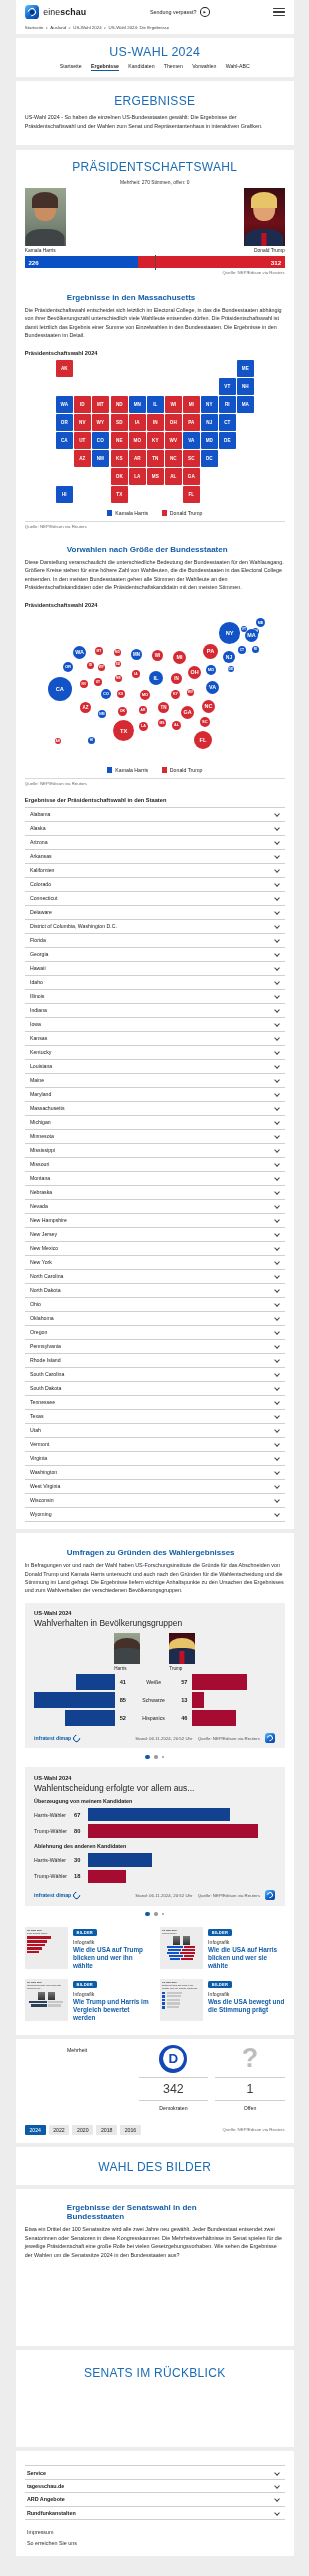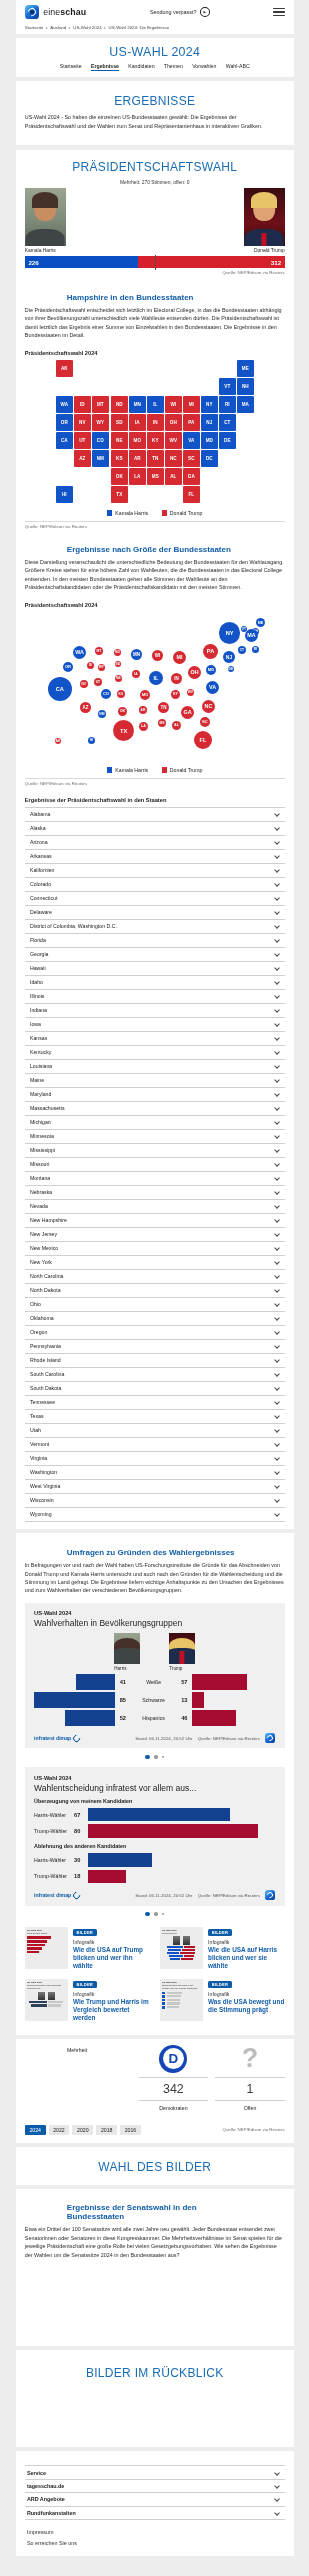--- a/index.html
+++ b/index.html
@@ -228,21 +228,21 @@
         <span>226</span>
       </div>
     <div class="ev-red">
         <span>312</span>
       </div>
     <div class="maj-mark" style="left: 50.1859%;"></div>
   </div>
   <div class="src src-r">Quelle: NEP/Edison via Reuters</div>
 
   <div style="margin-top:17.5px;">
-    <h3 class="sub-h indent">Hampshire in den Bundesstaaten</h3>
+    <h3 class="sub-h indent">Ergebnisse in den Massachusetts</h3>
     <p class="body-p indent">Die Präsidentschaftswahl entscheidet sich letztlich im Electoral College, in das die Bundesstaaten abhängig von ihrer Bevölkerungszahl unterschiedlich viele Wahlleute entsenden dürfen. Die Präsidentschaftswahl ist damit letztlich das Ergebnis einer Summe von Einzelwahlen in den Bundesstaaten. Die Ergebnisse in den Bundesstaaten im Detail.</p>
   </div>
   <div class="chart-label">Präsidentschaftswahl 2024</div>
   <div class="tilemap" id="choropleth">
       <div class="tile rep" style="left: 31px; top: 1px;">AK</div>
       <div class="tile dem" style="left: 212px; top: 1px;">ME</div>
       <div class="tile dem" style="left: 194px; top: 19px;">VT</div>
       <div class="tile dem" style="left: 212px; top: 19px;">NH</div>
       <div class="tile dem" style="left: 31px; top: 37px;">WA</div>
       <div class="tile rep" style="left: 49px; top: 37px;">ID</div>
@@ -299,21 +299,21 @@
       </span>
     <span class="it">
         <span class="lsq rep"></span>
         <span>Donald Trump</span>
       </span>
   </div>
   <div class="divider"></div>
   <div class="src">Quelle: NEP/Edison via Reuters</div>
 
   <div style="margin-top:15.5px;">
-    <h3 class="sub-h indent">Ergebnisse nach Größe der Bundesstaaten</h3>
+    <h3 class="sub-h indent">Vorwahlen nach Größe der Bundesstaaten</h3>
     <p class="body-p indent">Diese Darstellung veranschaulicht die unterschiedliche Bedeutung der Bundesstaaten für den Wahlausgang. Größere Kreise stehen für eine höhere Zahl von Wahlleuten, die die Bundesstaaten in das Electoral College entsenden. In den meisten Bundesstaaten gehen alle Stimmen der Wahlleute an den Präsidentschaftskandidaten oder die Präsidentschaftskandidatin mit den meisten Stimmen.</p>
   </div>
   <div class="chart-label">Präsidentschaftswahl 2024</div>
   <div class="bubblemap" id="bubblemap">
       <div class="bubble dem" style="left: 231px; top: 7.2px; width: 9.3px; height: 9.3px; font-size: 3.7px;">ME</div>
       <div class="bubble dem" style="left: 216px; top: 15.5px; width: 6.2px; height: 6.2px; font-size: 3.3px;">VT</div>
       <div class="bubble dem" style="left: 227px; top: 17px; width: 7.2px; height: 7.2px; font-size: 3.3px;">NH</div>
       <div class="bubble dem" style="left: 194px; top: 11.3px; width: 21.6px; height: 21.6px; font-size: 5.7px;">NY</div>
       <div class="bubble dem" style="left: 220px; top: 18px; width: 13.4px; height: 13.4px; font-size: 5.4px;">MA</div>
       <div class="bubble dem" style="left: 48px; top: 35px; width: 13.4px; height: 13.4px; font-size: 5.4px;">WA</div>
@@ -655,21 +655,21 @@
     </div>
   </div>
   <div class="dots">
       <span class="dot d1"></span>
       <span class="dot d2"></span>
       <span class="dot d3"></span>
     </div>
 
   <div class="gcard">
     <div class="g-kicker">US-Wahl 2024</div>
-    <div class="g-title">Wahlentscheidung infratest vor allem aus...</div>
+    <div class="g-title">Wahlentscheidung erfolgte vor allem aus...</div>
     <div>
         <div class="rg-h">Überzeugung von meinem Kandidaten</div>
         <div class="rrow">
           <div class="rlab">Harris-Wähler</div>
           <div class="rnum">67</div>
           <div class="rbar dem" style="width: 142px;"></div>
         </div>
         <div class="rrow">
           <div class="rlab">Trump-Wähler</div>
           <div class="rnum">80</div>
@@ -839,21 +839,21 @@
 </div>
 <div class="card pad">
   <div style="margin-top:7.2px;">
     <h3 class="sub-h indent">Ergebnisse der Senatswahl in den Bundesstaaten</h3>
     <p class="body-p indent">Etwa ein Drittel der 100 Senatssitze wird alle zwei Jahre neu gewählt. Jeder Bundesstaat entsendet zwei Senatorinnen oder Senatoren in diese Kongresskammer. Die Mehrheitsverhältnisse im Senat spielen für die jeweilige Präsidentschaft eine große Rolle bei vielen Gesetzgebungsvorhaben. Wie sehen die Ergebnisse der Wahlen um die Senatssitze 2024 in den Bundesstaaten aus?</p>
   </div>
   <div class="empty-tall"></div>
 </div>
 
 <div class="card">
-  <h2 class="sec-title" style="padding-top:15.5px;">BILDER IM RÜCKBLICK</h2>
+  <h2 class="sec-title" style="padding-top:15.5px;">SENATS IM RÜCKBLICK</h2>
   <div style="height:62px;"></div>
 </div>
 
 <div class="card pad" style="margin-bottom:0;">
   <div style="margin-top:7.2px;">
       <div class="f-row">
         <span>Service</span>
         <span class="chev"></span>
       </div>
       <div class="f-row">

